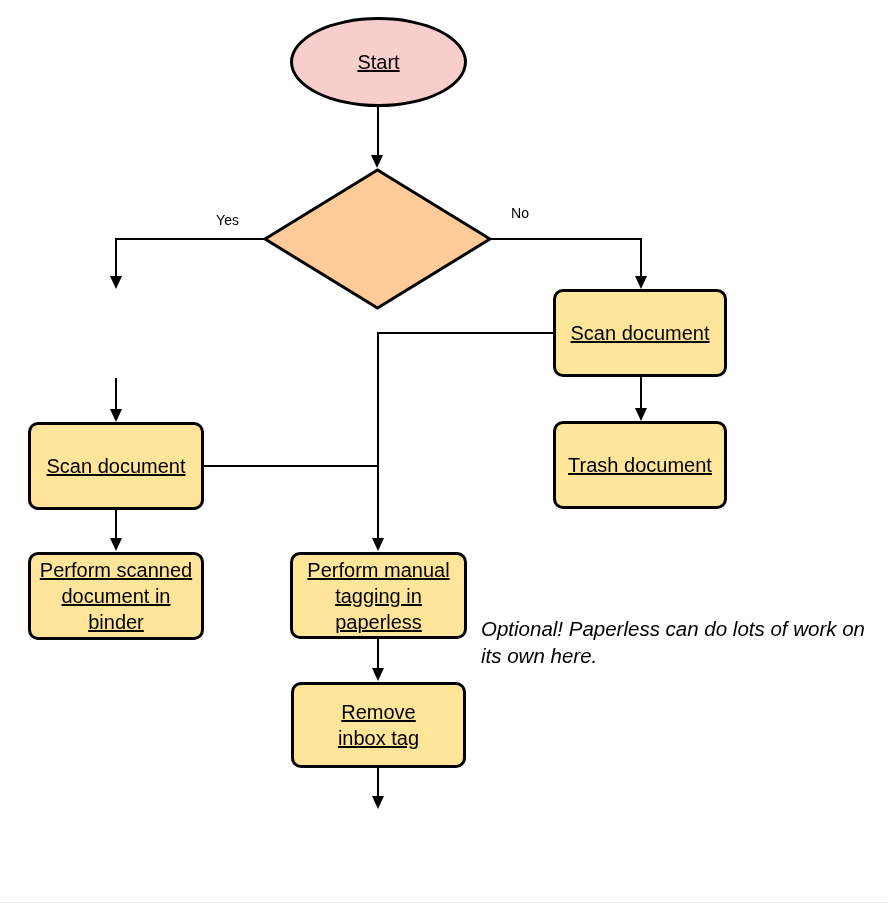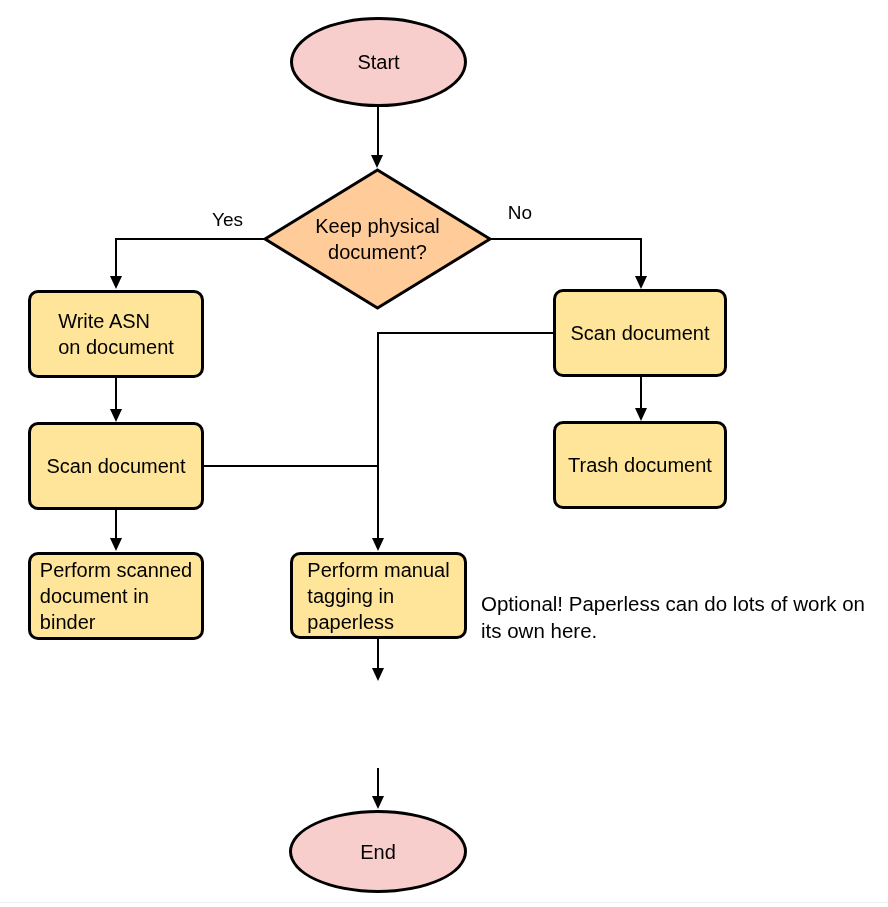--- a/index.html
+++ b/index.html
@@ -9,39 +9,39 @@
     --stroke:#000000;
     --canvas-bg:#ffffff;
   }
   html,body{margin:0;padding:0;background:var(--canvas-bg);}
   .stage{
     position:relative;width:888px;height:907px;background:var(--canvas-bg);
     font-family:"Liberation Sans","DejaVu Sans",sans-serif;color:#000;overflow:hidden;
   }
   .node{
     position:absolute;box-sizing:border-box;border:3px solid var(--stroke);
-    display:flex;align-items:center;justify-content:center;
-    font-size:20px;line-height:26px;white-space:pre-line;
+    display:flex;align-items:center;justify-content:center;text-align:center;
+    font-size:20px;line-height:26px;white-space:pre-line;text-decoration:underline;
   }
   .process{background:var(--process-fill);border-radius:10px;}
   .terminal{background:var(--terminal-fill);border-radius:50%;}
   .decision-label{
     position:absolute;display:flex;align-items:center;justify-content:center;text-align:center;
     font-size:20px;line-height:26px;white-space:pre-line;
   }
   .hline{position:absolute;height:2px;background:var(--stroke);}
   .vline{position:absolute;width:2px;background:var(--stroke);}
   .arrow-down{
     position:absolute;width:0;height:0;
     border-left:6px solid transparent;border-right:6px solid transparent;
     border-top:13px solid var(--stroke);
   }
-  .edge-label{position:absolute;font-size:19px;line-height:22px;text-align:center;}
+  .edge-label{position:absolute;font-size:14px;line-height:22px;text-align:center;}
   .note{
-    position:absolute;font-size:20.5px;line-height:27px;white-space:pre-line;
+    position:absolute;font-style:italic;font-size:20.5px;line-height:27px;white-space:pre-line;margin-top:25px;
   }
   .hairline{position:absolute;height:1px;background:#ededed;}
 </style>
 </head>
 <body>
 
 <div class="stage">
 
   <div class="vline" style="left:377px;top:106px;height:50px"></div>
   <div class="arrow-down" style="left:371px;top:155px"></div>
@@ -77,27 +77,21 @@
   <div class="vline" style="left:377px;top:768px;height:29px"></div>
   <div class="arrow-down" style="left:372px;top:796px"></div>
 
   <div class="node terminal" style="left:290px;top:17px;width:177px;height:90px">
     <span>Start</span>
   </div>
 
   <svg style="position:absolute;left:263px;top:168px" width="229" height="142">
     <polygon points="114.5,2 227,71 114.5,140 2,71" stroke-width="3" stroke="#000000" fill="#ffcc99"></polygon>
   </svg>
-  <div class="decision-label" style="left:263px;top:168px;width:229px;height:142px">Keep physical
-document?</div>
 
-  <div class="node process" style="left:28px;top:290px;width:176px;height:88px">
-    <span>Write ASN
-on document</span>
-  </div>
 
   <div class="node process" style="left:28px;top:422px;width:176px;height:88px">
     <span>Scan document</span>
   </div>
 
   <div class="node process" style="left:28px;top:552px;width:176px;height:88px">
     <span>Perform scanned
 document in
 binder</span>
   </div>
@@ -109,22 +103,23 @@
   <div class="node process" style="left:553px;top:421px;width:174px;height:88px">
     <span>Trash document</span>
   </div>
 
   <div class="node process" style="left:290px;top:552px;width:177px;height:87px">
     <span>Perform manual
 tagging in
 paperless</span>
   </div>
 
+  <div class="node process" style="left:291px;top:682px;width:175px;height:86px">
+    <span>Remove
+inbox tag</span>
+  </div>
 
-  <div class="node terminal" style="left:289px;top:810px;width:178px;height:83px">
-    <span>End</span>
-  </div>
 
   <div class="note" style="left:481px;top:590px;width:407px">Optional! Paperless can do lots of work on
 its own here.</div>
 
   <div class="hairline" style="left:0;top:902px;width:888px"></div>
 </div>
 
 </body></html>

